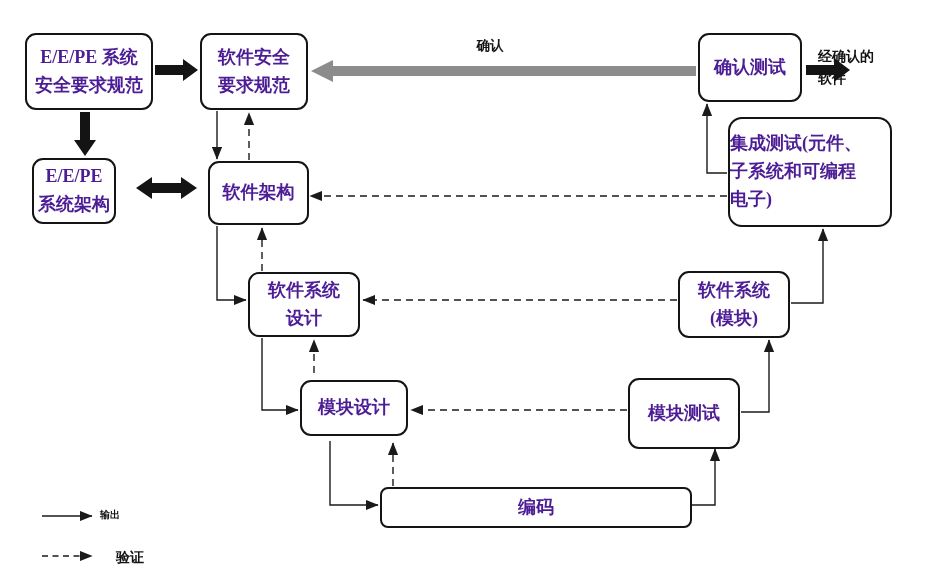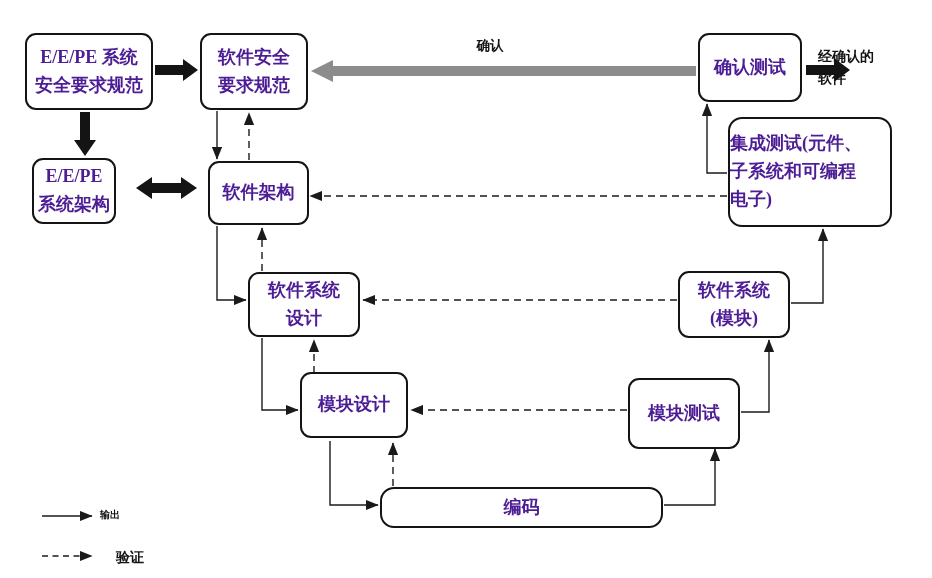--- a/index.html
+++ b/index.html
@@ -76,23 +76,23 @@
 要求规范</div>
 
   <div class="box" style="left:32px;top:158px;width:84px;height:66px;">E/E/PE
 系统架构</div>
 
   <div class="box" style="left:208px;top:161px;width:101px;height:64px;">软件架构</div>
 
   <div class="box" style="left:248px;top:272px;width:112px;height:65px;font-family:Liberation Serif, serif;">软件系统
 设计</div>
 
-  <div class="box" style="left:300px;top:372px;width:108px;height:66px;">模块设计</div>
+  <div class="box" style="left:300px;top:380px;width:108px;height:56px;">模块设计</div>
 
-  <div class="box" style="left:380px;top:487px;width:283px;height:41px;border-radius:14px;">编码</div>
+  <div class="box" style="left:380px;top:487px;width:312px;height:41px;border-radius:8px;">编码</div>
 
   <div class="box" style="left:628px;top:378px;width:112px;height:71px;">模块测试</div>
 
   <div class="box" style="left:678px;top:271px;width:112px;height:67px;">软件系统
 (模块)</div>
 
   <div class="box align-left" style="left:728px;top:117px;width:164px;height:110px;border-radius:14px;">集成测试(元件、
 子系统和可编程
 电子)</div>
 

